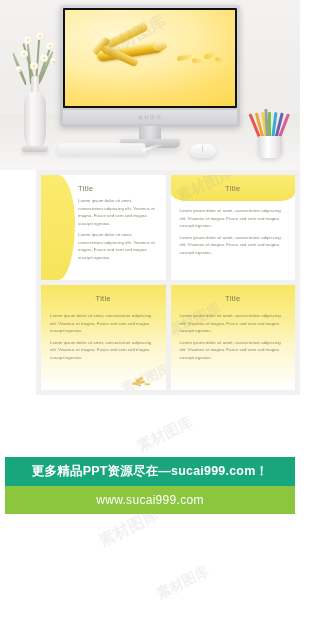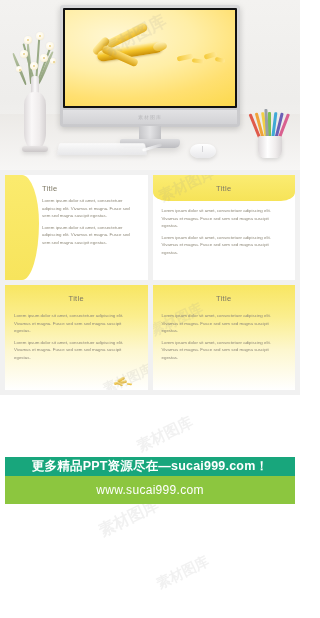--- a/index.html
+++ b/index.html
@@ -159,21 +159,21 @@
     background:linear-gradient(180deg,#ffffff 0%,#e8e8ea 100%);
     border-radius:12px/9px;box-shadow:0 2px 4px rgba(0,0,0,.12);
   }
   .mouse::after{
     content:"";position:absolute;left:12px;top:2px;width:1px;height:6px;background:#d5d5d8;
   }
 
   
   .grid{
     position:relative;display:grid;grid-template-columns:1fr 1fr;
-    gap:5px;padding:5px;box-sizing:border-box;background:#f1f1f1;
+    gap:5px;padding:5px;box-sizing:border-box;background:#f1f1f1;margin-left:36px;
   }
   .card{position:relative;overflow:hidden;background:#fff;height:105px;}
   .card-title{
     font-size:7.5px;color:#7e7864;font-weight:400;letter-spacing:.3px;
   }
   .card-body{margin-top:4px;}
   .card-body p{
     margin:0 0 4px 0;font-size:4.4px;line-height:1.72;color:#8e8878;
   }
 
@@ -213,21 +213,21 @@
   .c3 .plane-mini i:nth-child(2){left:5px;top:0px;width:8px;height:2.6px;transform:rotate(-30deg);}
   .c3 .plane-mini i:nth-child(3){left:4px;top:5px;width:7px;height:2.4px;transform:rotate(26deg);}
   .c3 .plane-mini i:nth-child(4){left:15px;top:5px;width:5px;height:2px;transform:rotate(8deg);}
 
   
   .spacer{position:relative;height:62px;background:#ffffff;margin:0 5px;}
 
   
   .banners{margin:0 5px;}
   .banner-top{
-    height:19px;background:#18a67c;
+    height:29px;background:#18a67c;
     display:flex;align-items:center;justify-content:center;
   }
   .banner-top span{
     font-size:12.5px;font-weight:bold;color:#ffffff;letter-spacing:.2px;
     white-space:nowrap;
   }
   .banner-bottom{
     height:28px;background:#8cc63f;
     display:flex;align-items:center;justify-content:center;
   }

